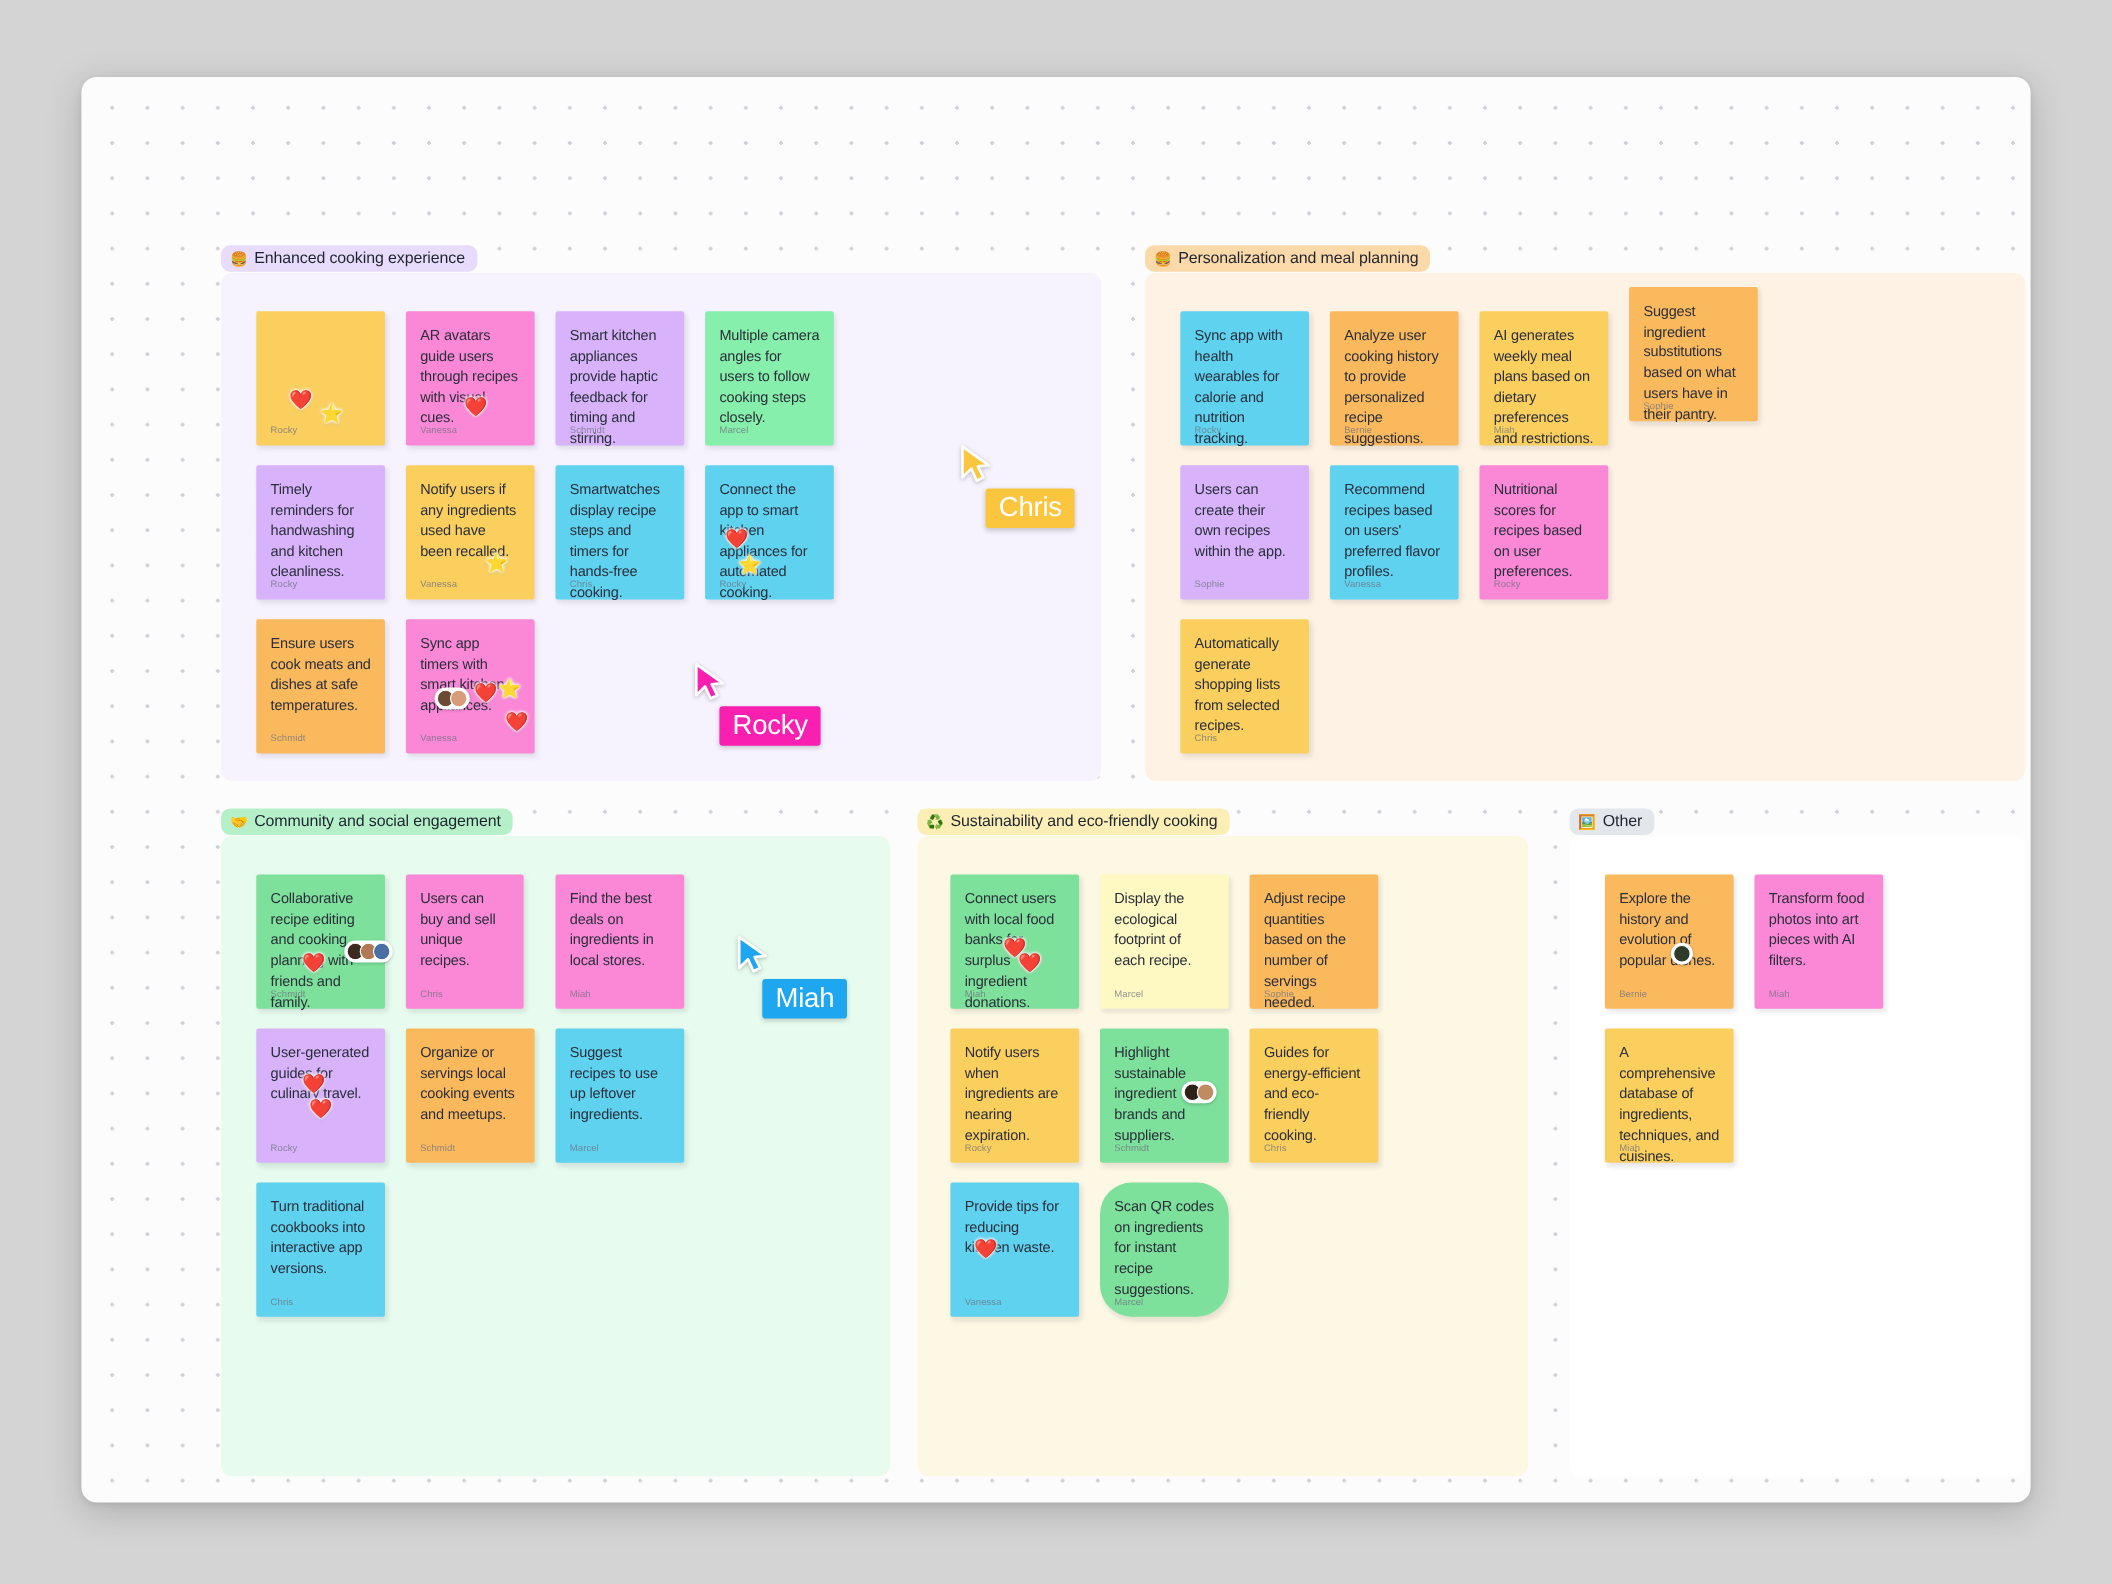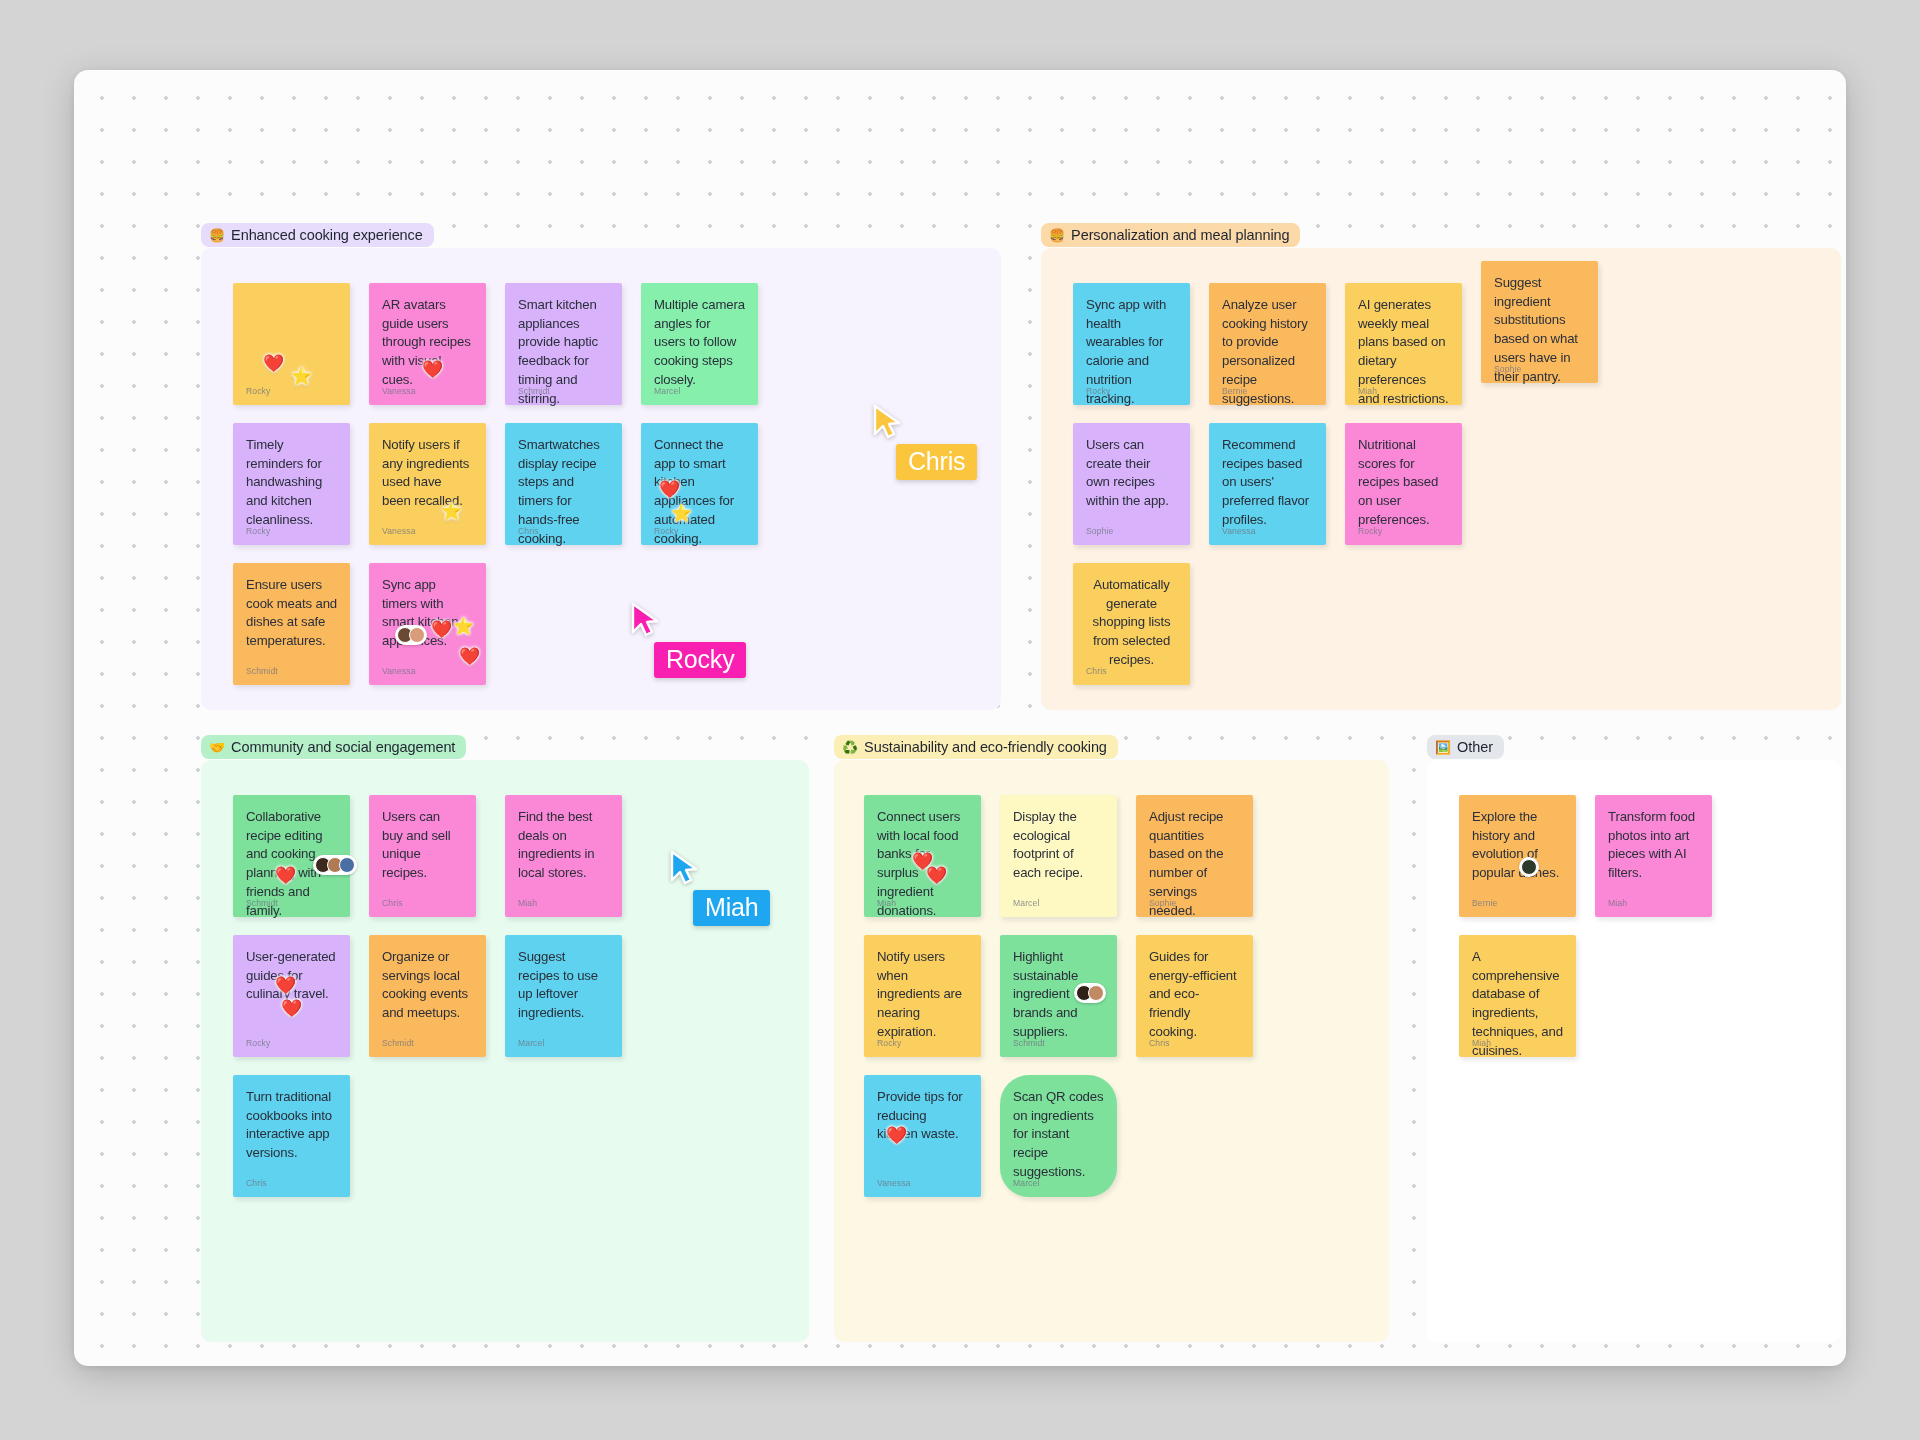--- a/index.html
+++ b/index.html
@@ -194,21 +194,21 @@
           <div class="note-author">Sophie</div>
         </div>
         <div class="note" style="left: 168px; top: 175px; width: 117px; height: 122px; background: rgb(94, 210, 239);">
           <div class="note-text">Recommend recipes based on users' preferred flavor profiles.</div>
           <div class="note-author">Vanessa</div>
         </div>
         <div class="note" style="left: 304px; top: 175px; width: 117px; height: 122px; background: rgb(251, 135, 215);">
           <div class="note-text">Nutritional scores for recipes based on user preferences.</div>
           <div class="note-author">Rocky</div>
         </div>
-        <div class="note" style="left: 32px; top: 315px; width: 117px; height: 122px; background: rgb(251, 207, 94); text-align: center;">
+        <div class="note" style="left: 32px; top: 315px; width: 117px; height: 122px; background: rgb(251, 207, 94);">
           <div class="note-text">Automatically generate shopping lists from selected recipes.</div>
           <div class="note-author">Chris</div>
         </div>
       </div>
       <div class="frame" style="left: 127px; top: 690px; width: 608px; height: 582px;">
         <div class="frame-body" style="background: rgb(231, 251, 238);"></div>
         <div class="frame-label" style="background: rgb(182, 240, 201);">
           <span class="emoji">🤝</span>
           <span>Community and social engagement</span>
         </div>

